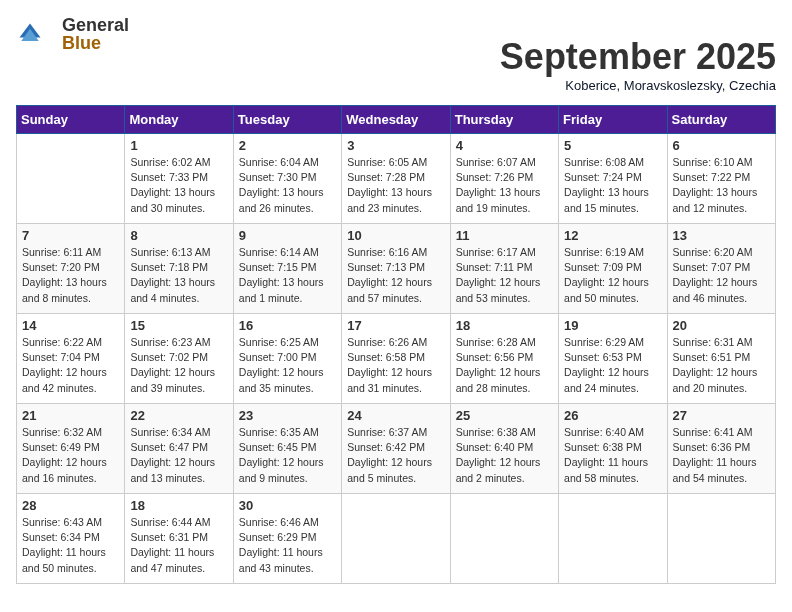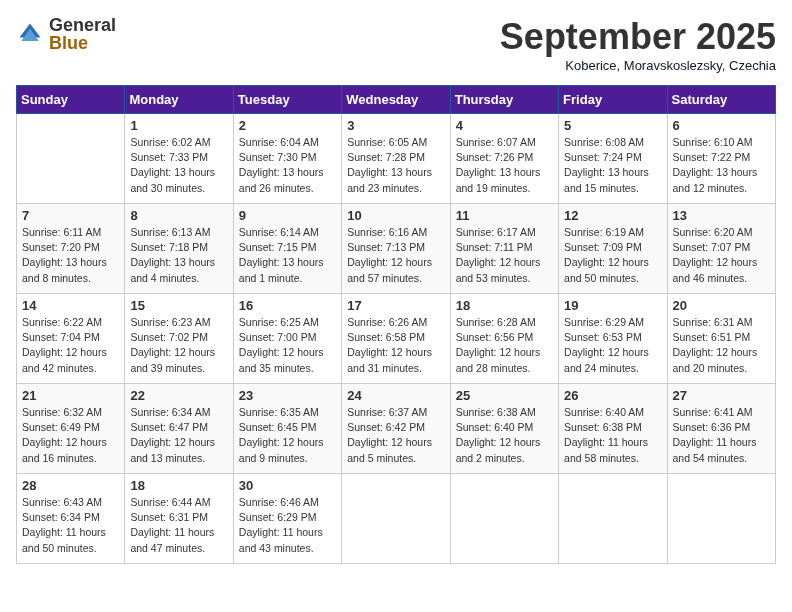--- a/index.html
+++ b/index.html
@@ -12,21 +12,21 @@
     }
     .header {
       display: flex;
       justify-content: space-between;
       align-items: flex-start;
       margin-bottom: 12px;
     }
     .logo {
       display: flex;
       align-items: center;
-      gap: 5px;
+      gap: 18px;
     }
     .logo-text {
       display: flex;
       flex-direction: column;
       line-height: 1;
     }
     .logo-general {
       font-size: 18px;
       font-weight: bold;
       color: #333;
@@ -35,20 +35,21 @@
       font-size: 18px;
       font-weight: bold;
       color: #a16207;
     }
     .logo-icon {
       width: 28px;
       height: 28px;
     }
     .title-block {
       text-align: right;
+      margin-top: 20px;
     }
     .month-title {
       font-size: 36px;
       font-weight: bold;
       color: #333;
     }
     .location {
       font-size: 13px;
       color: #0f172a;
     }

